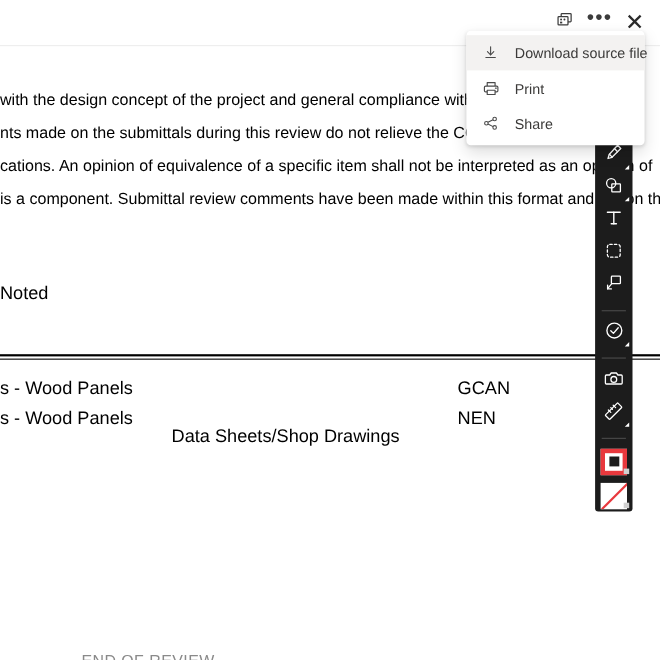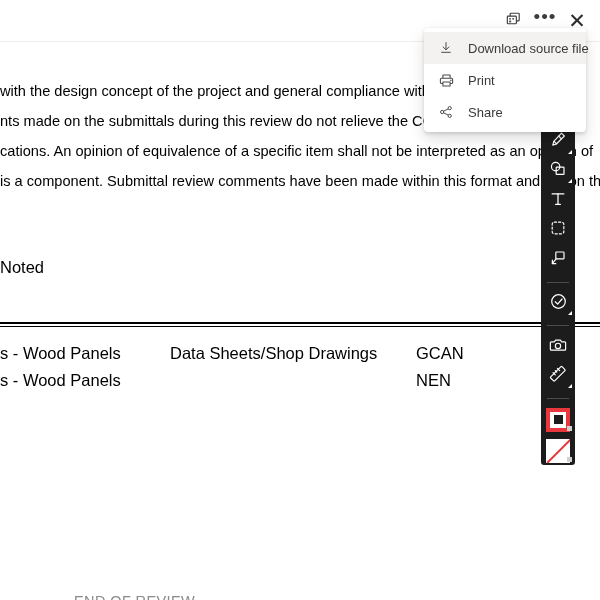--- a/index.html
+++ b/index.html
@@ -138,21 +138,21 @@
     color: #000000;
   }
   #doc-table .trow {
     display: block;
     height: 27px;
     line-height: 27px;
     position: relative;
     white-space: nowrap;
   }
   #doc-table .c-desc { position: absolute; left: 0; }
-  #doc-table .c-type { position: absolute; left: 170px; }
+  #doc-table .c-type { position: absolute; left: 156px; margin-top: 44px; }
   #doc-table .c-code { position: absolute; left: 416px; }
 
   #end-of-review {
     position: absolute;
     left: 74px;
     top: 551px;
     font-family: "Liberation Sans", sans-serif;
     font-size: 14.5px;
     letter-spacing: 0.4px;
     color: #8a8a8a;

